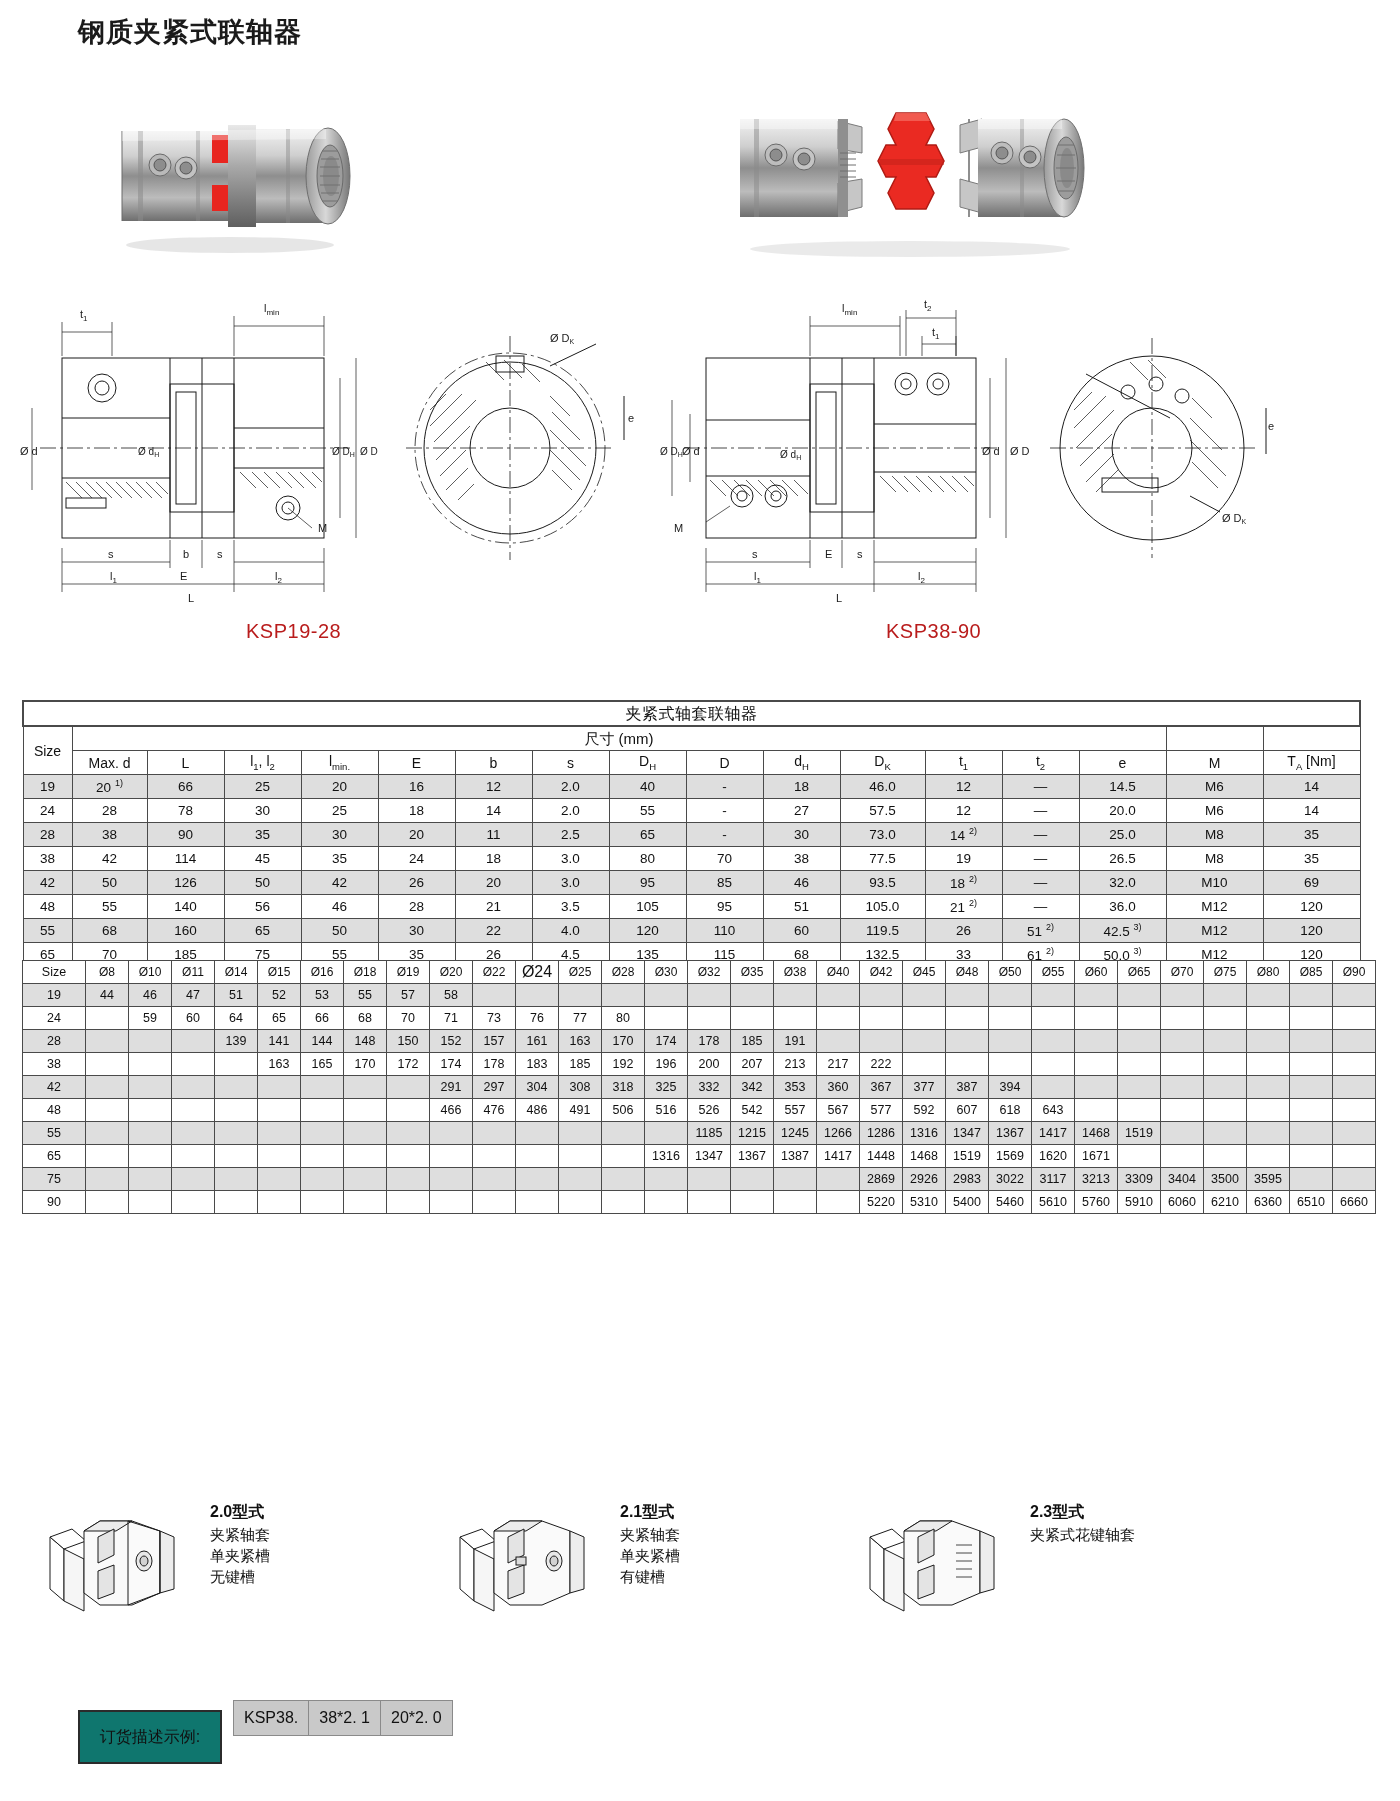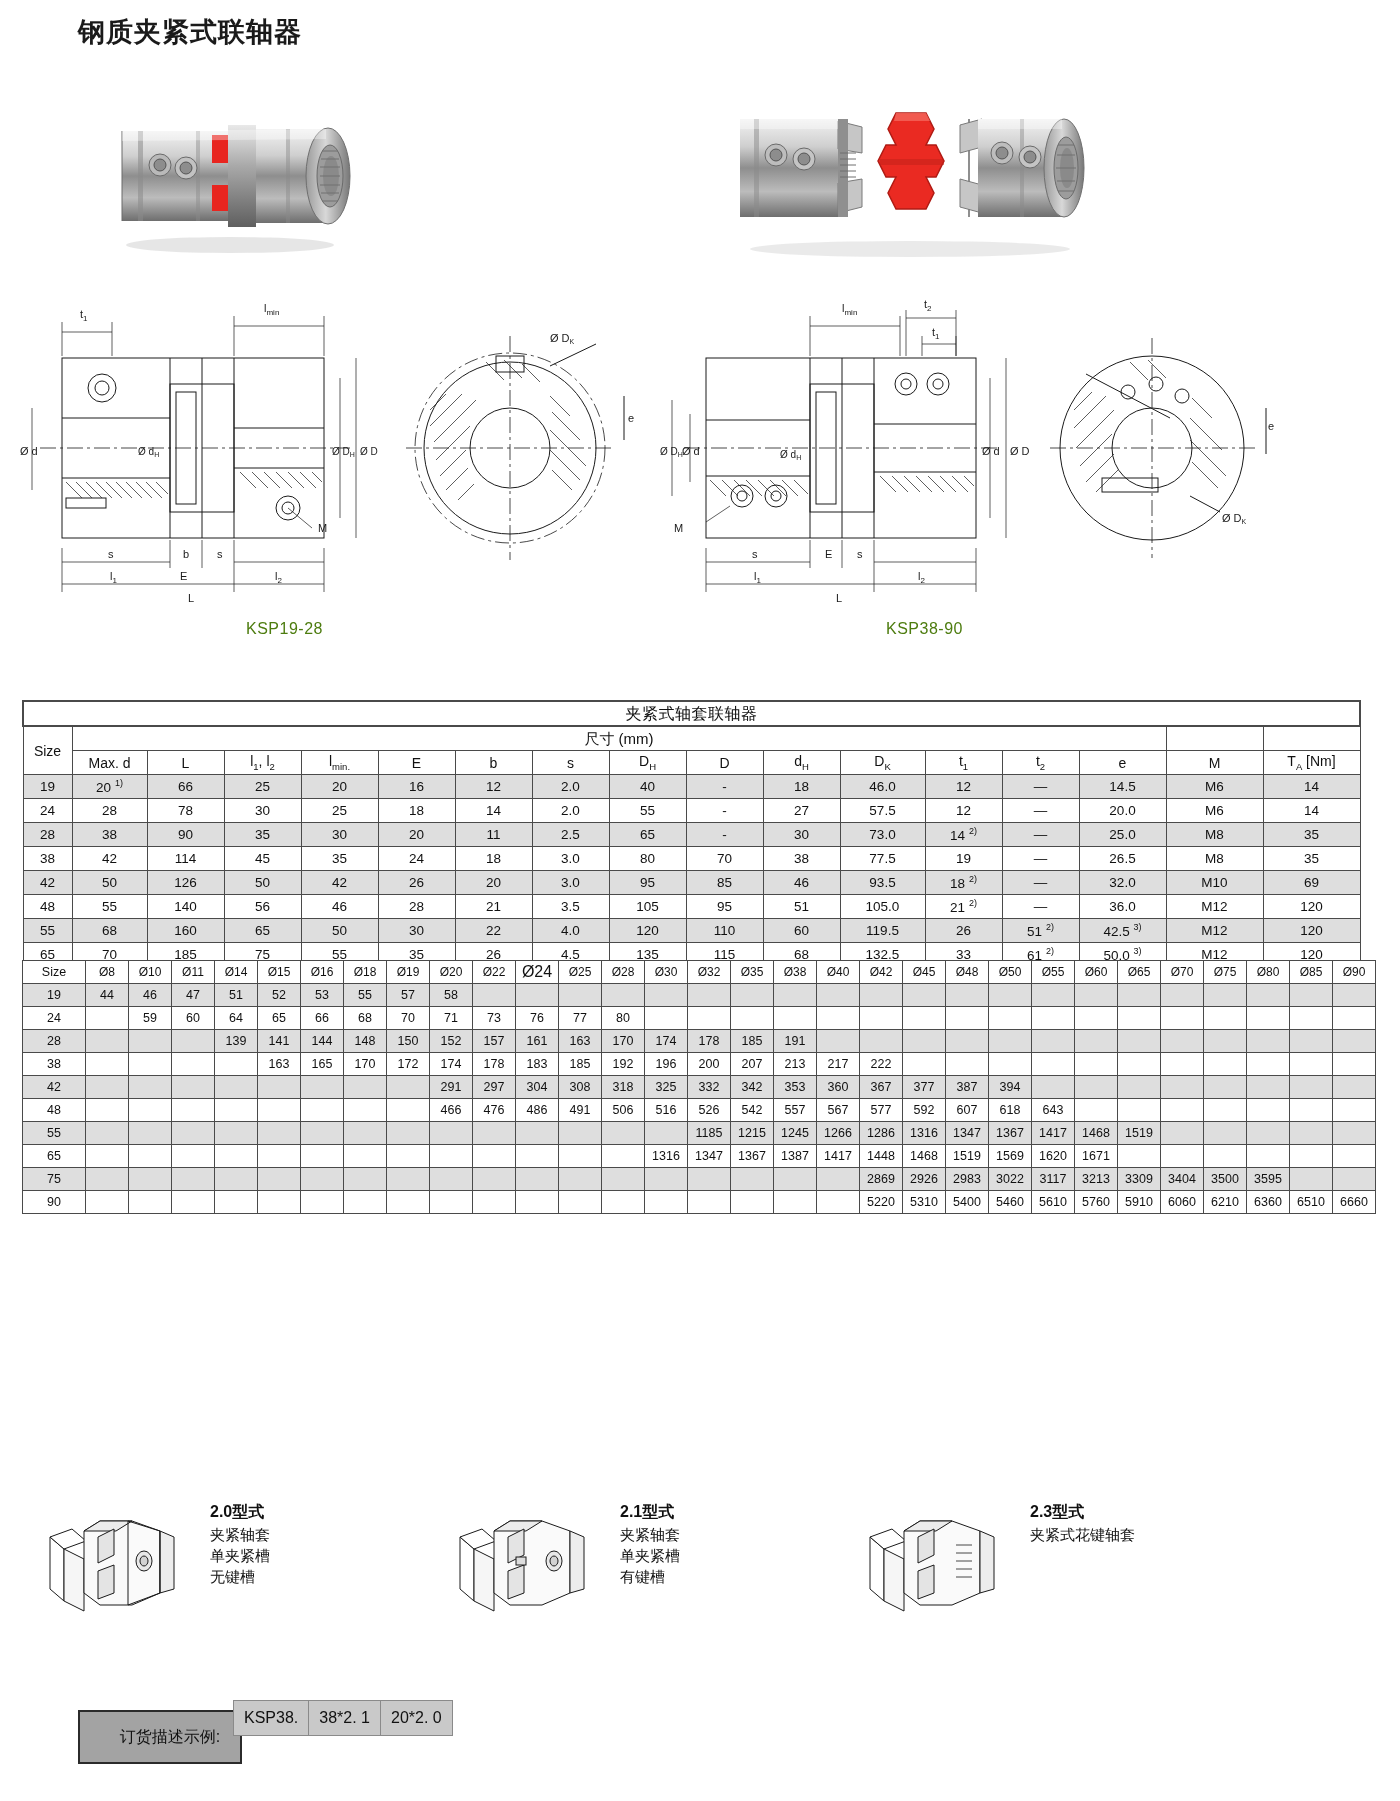--- a/index.html
+++ b/index.html
@@ -16,21 +16,21 @@
     font-size:27px;font-weight:bold;letter-spacing:1px;color:#1a1a1a;
   }
 
   
   .photos{position:absolute;left:0;top:55px;width:1400px;height:230px;}
   .photo{position:absolute;}
 
   
   .drawings{position:absolute;left:0;top:300px;width:1400px;height:350px;}
   .dwg-caption{
-    position:absolute;font-size:16px;color:#4d7c0f;letter-spacing:0.5px;
+    position:absolute;font-size:20px;color:#b91c1c;letter-spacing:0.5px;
   }
 
   
   .tbl-wrap{position:absolute;}
   table.grid{
     border-collapse:collapse;
     font-size:13.5px;
     background:#fff;
   }
   table.grid td,table.grid th{
@@ -72,21 +72,21 @@
   .type-block{position:absolute;top:0;}
   .type-art{position:absolute;left:0;top:4px;}
   .type-text{position:absolute;font-size:15px;line-height:21px;color:#111;}
   .type-text .t-head{font-weight:bold;font-size:16px;display:block;margin-bottom:2px;}
 
   
   .order{position:absolute;left:78px;top:1700px;}
   .order-label{
     position:absolute;left:0;top:10px;width:140px;height:50px;
     border:2px solid #2b2b2b;display:flex;align-items:center;justify-content:center;
-    font-size:16px;background:#a3a3a3;padding-left:20px;
+    font-size:16px;background:#0f766e;
   }
   table.order-tbl{
     position:absolute;left:155px;top:0;border-collapse:collapse;font-size:16px;
   }
   table.order-tbl td{
     border:1px solid #8a8a8a;text-align:center;height:34px;padding:0 10px;white-space:nowrap;
   }
   table.order-tbl tr.head td{background:#c9c9c9;}
   .ow1{width:170px;}
   .ow2{width:180px;}

